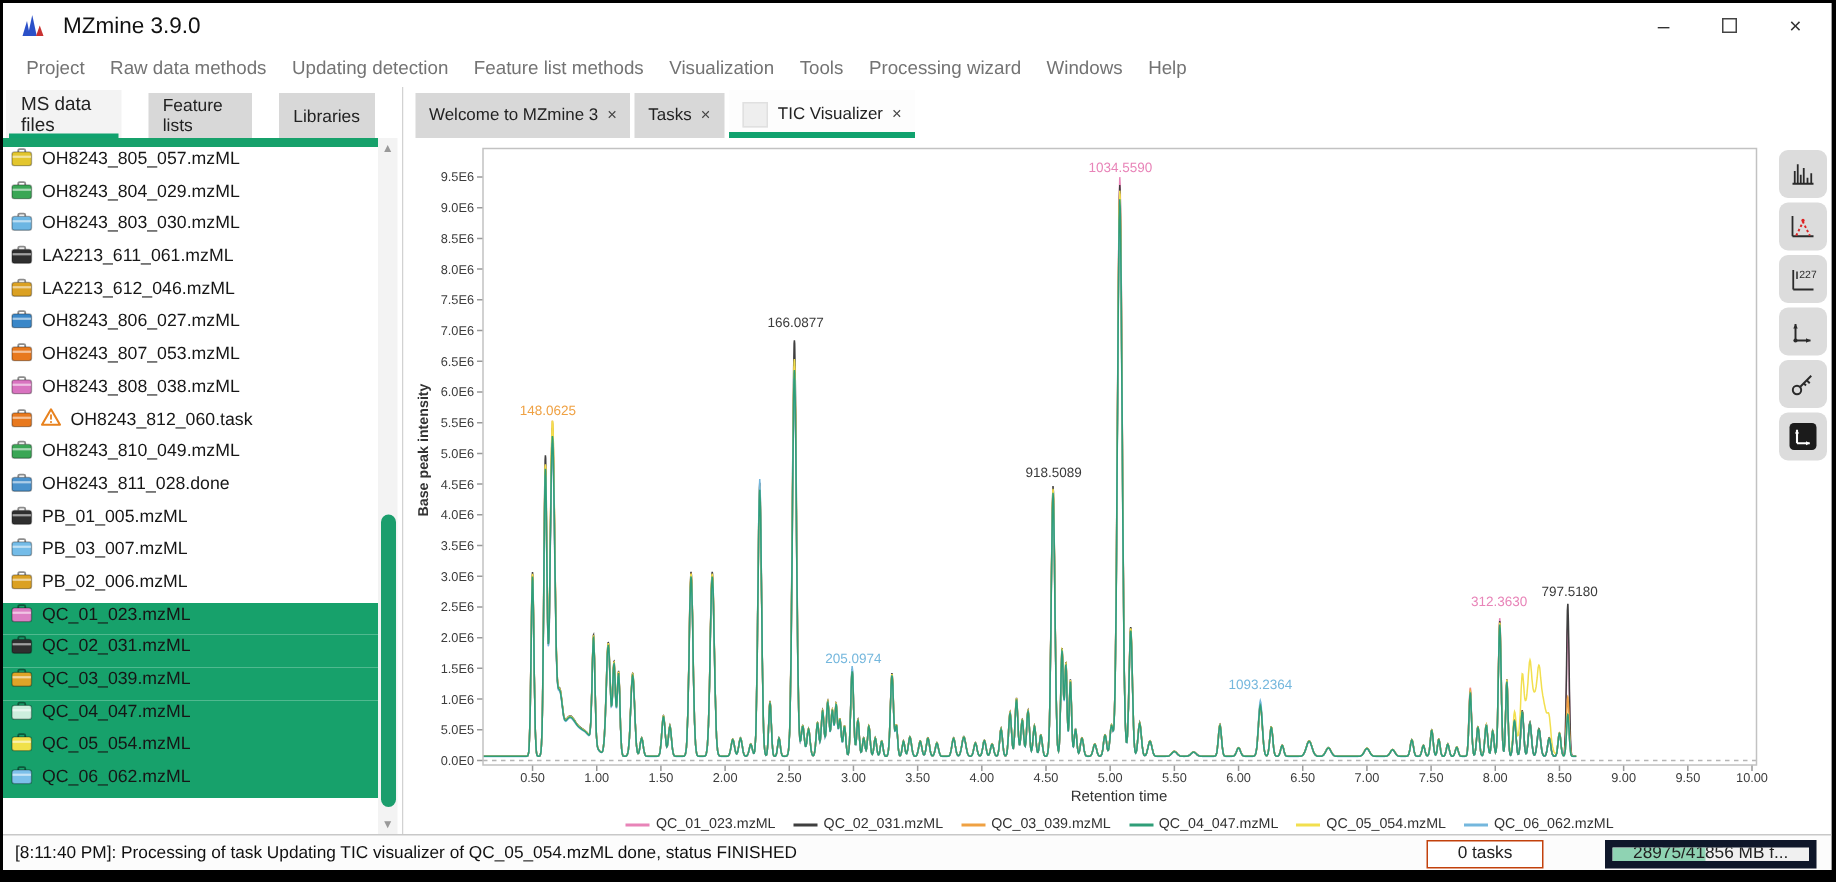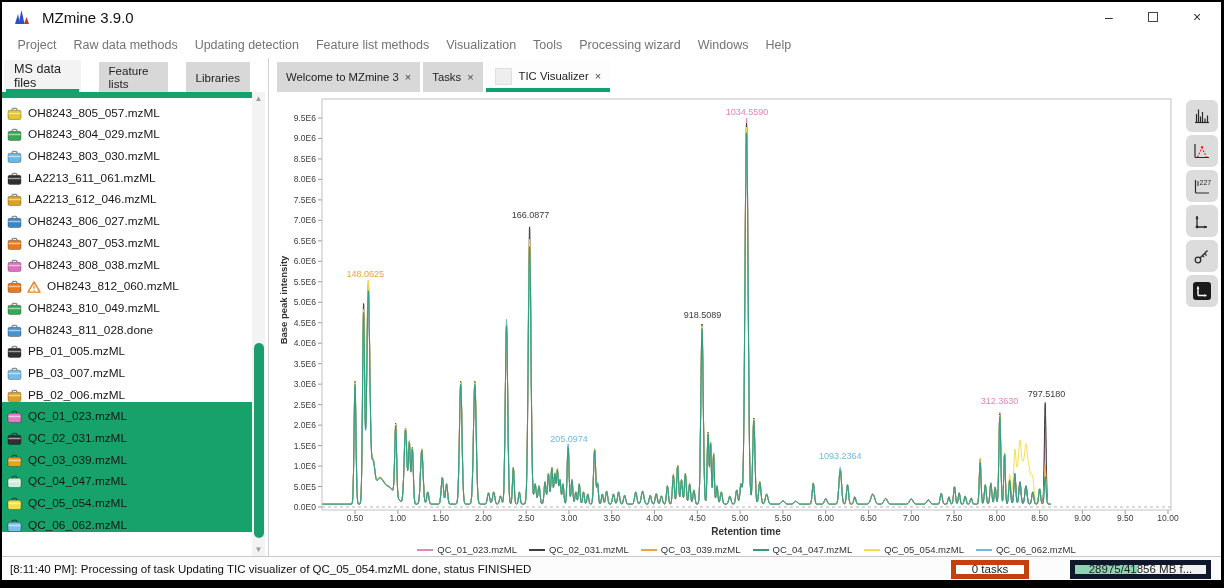--- a/index.html
+++ b/index.html
@@ -13,50 +13,50 @@
 .maxbox{width:10px;height:10px;border:1.3px solid #444;display:inline-block}
 .menubar{position:absolute;left:0;top:30px;width:100%;height:26px;background:#fff;display:flex;align-items:center;padding-left:7px}
 .menu-item{font-size:12.5px;color:#737373;padding:0 8.5px;white-space:nowrap}
 
 .left-tabs{position:absolute;left:0;top:56px;width:266px;height:34px;background:#fff;display:flex;align-items:flex-end;padding-left:2px}
 .ltab{background:#d8d8d8;height:30px;display:flex;align-items:center;padding:0 10px;margin-right:18px;font-size:11.6px;color:#222;position:relative}
 .ltab.selected{background:#f3f3f3;height:32px;font-size:12.6px}
 .ltab.selected::after{content:"";position:absolute;left:2px;right:2px;bottom:0;height:3.5px;background:#10a26e}
 .filelist{position:absolute;left:0;top:90px;width:250px;height:464px;background:#fff;overflow:hidden}
 .partial-row{height:6px;background:#17a16b;position:relative}
-.file-row{height:21.7px;display:flex;align-items:flex-end;padding-left:5px;font-size:11.8px;color:#161616;white-space:nowrap}
+.file-row{height:21.7px;display:flex;align-items:flex-start;padding-left:5px;font-size:11.8px;color:#161616;white-space:nowrap}
 .file-row.selected{background:#17a16b}
 .file-row .fname{margin-left:6px}
 .file-row .warn{margin-left:5px;display:flex;align-items:center}
 .scrollbar{position:absolute;left:250px;top:90px;width:13px;height:464px;background:#f3f3f3}
 .sb-arrow{position:absolute;left:0;width:13px;height:13px;color:#999;font-size:8px;display:flex;align-items:center;justify-content:center}
 .sb-thumb{position:absolute;left:1.5px;width:10px;border-radius:5px;background:#1b9e6d}
 .divider{position:absolute;left:266px;top:56px;width:1px;height:498px;background:#d2d2d2}
 
 .main-tabs{position:absolute;left:267px;top:56px;right:0;height:34px;background:#fff;display:flex;align-items:flex-end;padding-left:8px}
 .mtab{background:#d8d8d8;height:30px;display:flex;align-items:center;padding:0 9px;margin-right:3px;font-size:11.3px;color:#222;position:relative;white-space:nowrap}
 .mtab.selected{background:#fdfdfd;height:32px}
 .mtab.selected::after{content:"";position:absolute;left:0;right:0;bottom:0;height:4px;background:#10a26e}
 .mtab .closex{margin-left:6px;color:#444;font-size:11px}
 .mtab .tab-ic{width:17px;height:17px;background:#eeeeee;border:1px solid #e0e0e0;margin-right:7px}
 
 .chartpanel{position:absolute;left:267px;top:90px;width:914px;height:464px;background:#fff}
 #chart-svg{position:absolute;left:0;top:0}
 .ylab{position:absolute;left:14px;top:208px;transform:translate(-50%,-50%) rotate(-90deg);white-space:nowrap;font-size:9.5px;font-weight:700;color:#333}
-.xlab{position:absolute;left:477px;top:434px;transform:translateX(-50%);font-size:10px;font-weight:700;color:#333}
+.xlab{position:absolute;left:477px;top:434px;transform:translateX(-50%);font-size:10px;font-weight:400;color:#333}
 .legend{position:absolute;left:53px;top:452px;width:849px;display:flex;justify-content:center;gap:12px;align-items:center}
 .leg-item{display:flex;align-items:center;font-size:9.5px;color:#333;white-space:nowrap}
 .leg-swatch{width:16px;height:2px;margin-right:4px;display:inline-block}
 
 .righttoolbar{position:absolute;right:0;top:90px;width:38px;height:464px;background:#fff}
 .tool-btn{position:absolute;left:3px;width:32px;height:32px;background:#dcdcdc;border-radius:6px;display:flex;align-items:center;justify-content:center}
 
 .statusbar{position:absolute;left:0;top:554px;width:100%;height:24px;background:#fcfcfc;border-top:1px solid #c8c8c8}
 .status-msg{position:absolute;left:8px;top:0;height:24px;display:flex;align-items:center;font-size:11.5px;color:#111;white-space:nowrap}
-.tasks-box{position:absolute;left:949px;top:2.5px;width:78px;height:19px;border:5px solid #c2410c;display:flex;align-items:center;justify-content:center;font-size:11.5px;color:#222;background:#fff}
+.tasks-box{position:absolute;left:949px;top:2.5px;width:78px;height:19px;border:1px solid #c2410c;display:flex;align-items:center;justify-content:center;font-size:11.5px;color:#222;background:#fff}
 .mem-box{position:absolute;left:1068px;top:2.5px;width:141px;height:19px;border:5px solid #0f172a;background:#f0f0f0;overflow:hidden}
 .mem-fill{position:absolute;left:0;top:0;height:100%;background:#8fd3b3}
 .mem-text{position:absolute;left:0;top:0;width:100%;height:100%;display:flex;align-items:center;justify-content:center;font-size:11.5px;color:#222;white-space:nowrap}
 </style>
 </head>
 <body>
 
 <div id="frame">
   <div class="titlebar">
     <span class="logo">
@@ -164,21 +164,21 @@
           <rect x="1" y="3.5" width="14" height="10" rx="1.8" fill="#e8791e" stroke="rgba(0,0,0,0.3)"></rect>
           <rect x="1.4" y="6.2" width="13.2" height="1.6" fill="rgba(255,255,255,0.55)"></rect>
         </svg>
         <span class="warn">
           <svg width="14" height="12" viewBox="0 0 16 14">
             <path d="M8 1 L15 13 H1 Z" fill="#fff" stroke="#e8821e" stroke-width="1.6" stroke-linejoin="round"></path>
             <rect x="7.3" y="5" width="1.4" height="4" fill="#e8821e"></rect>
             <rect x="7.3" y="10.2" width="1.4" height="1.4" fill="#e8821e"></rect>
           </svg>
         </span>
-        <span class="fname">OH8243_812_060.mzML</span>
+        <span class="fname">OH8243_812_060.task</span>
       </div>
       <div class="file-row">
         <svg width="15" height="13" viewBox="0 0 16 14">
           <path d="M5.5 3.5 V2.6 Q5.5 1.5 6.6 1.5 H9.4 Q10.5 1.5 10.5 2.6 V3.5" fill="none" stroke="rgba(0,0,0,0.45)" stroke-width="1.3"></path>
           <rect x="1" y="3.5" width="14" height="10" rx="1.8" fill="#3aa655" stroke="rgba(0,0,0,0.3)"></rect>
           <rect x="1.4" y="6.2" width="13.2" height="1.6" fill="rgba(255,255,255,0.55)"></rect>
         </svg>
         <span class="fname">OH8243_810_049.mzML</span>
       </div>
       <div class="file-row">

